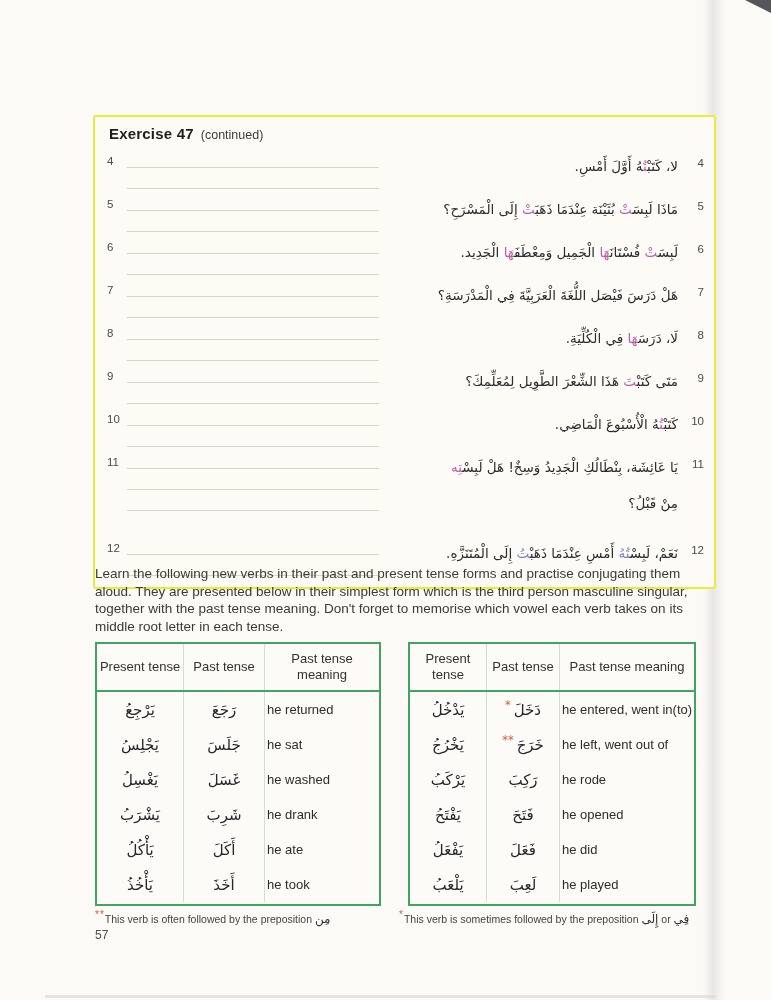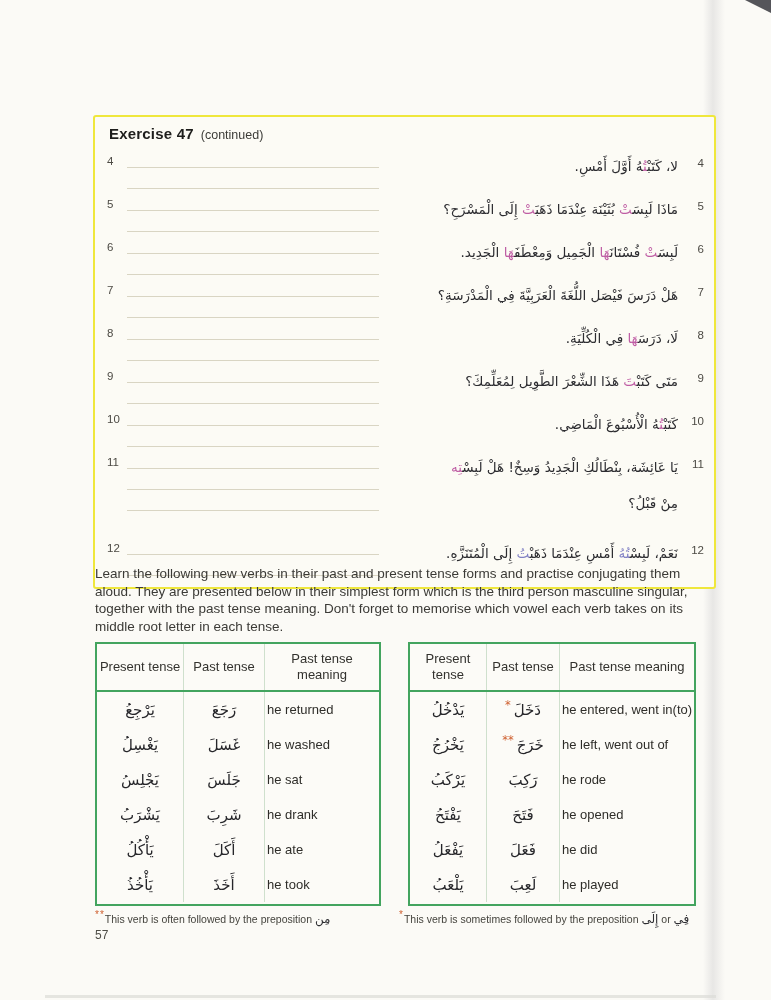--- a/index.html
+++ b/index.html
@@ -204,32 +204,32 @@
       <div class="vt-hcell c2">Past tense meaning</div>
     </div>
     <div class="vt-row">
       <div class="vt-cell ar c0" dir="rtl">يَرْجِعُ</div>
       <div class="vt-cell ar c1" dir="rtl">
         <span>رَجَعَ</span>
       </div>
       <div class="vt-cell meaning c2">he returned</div>
     </div>
     <div class="vt-row">
+      <div class="vt-cell ar c0" dir="rtl">يَجْلِسُ</div>
+      <div class="vt-cell ar c1" dir="rtl">
+        <span>جَلَسَ</span>
+      </div>
+      <div class="vt-cell meaning c2">he sat</div>
+    </div>
+    <div class="vt-row">
       <div class="vt-cell ar c0" dir="rtl">يَغْسِلُ</div>
       <div class="vt-cell ar c1" dir="rtl">
         <span>غَسَلَ</span>
       </div>
       <div class="vt-cell meaning c2">he washed</div>
-    </div>
-    <div class="vt-row">
-      <div class="vt-cell ar c0" dir="rtl">يَجْلِسُ</div>
-      <div class="vt-cell ar c1" dir="rtl">
-        <span>جَلَسَ</span>
-      </div>
-      <div class="vt-cell meaning c2">he sat</div>
     </div>
     <div class="vt-row">
       <div class="vt-cell ar c0" dir="rtl">يَشْرَبُ</div>
       <div class="vt-cell ar c1" dir="rtl">
         <span>شَرِبَ</span>
       </div>
       <div class="vt-cell meaning c2">he drank</div>
     </div>
     <div class="vt-row">
       <div class="vt-cell ar c0" dir="rtl">يَأْكُلُ</div>

